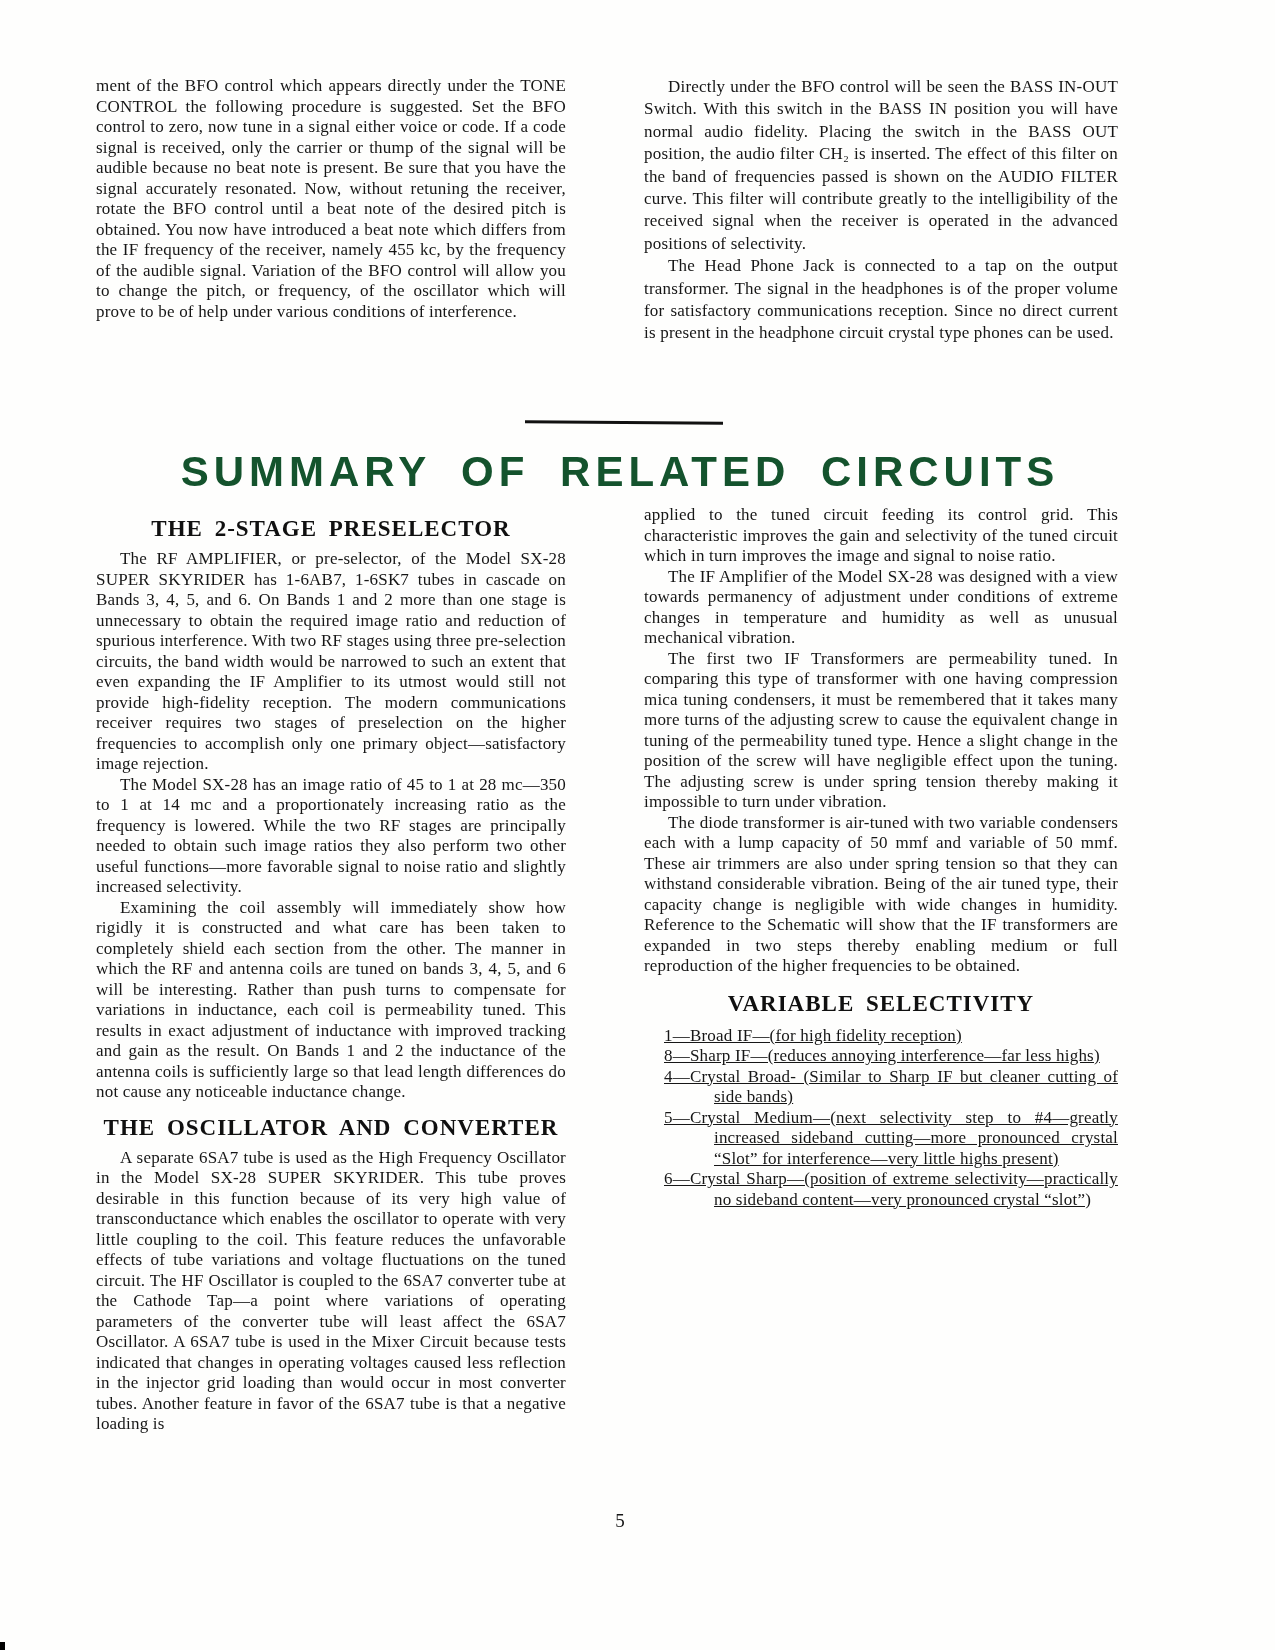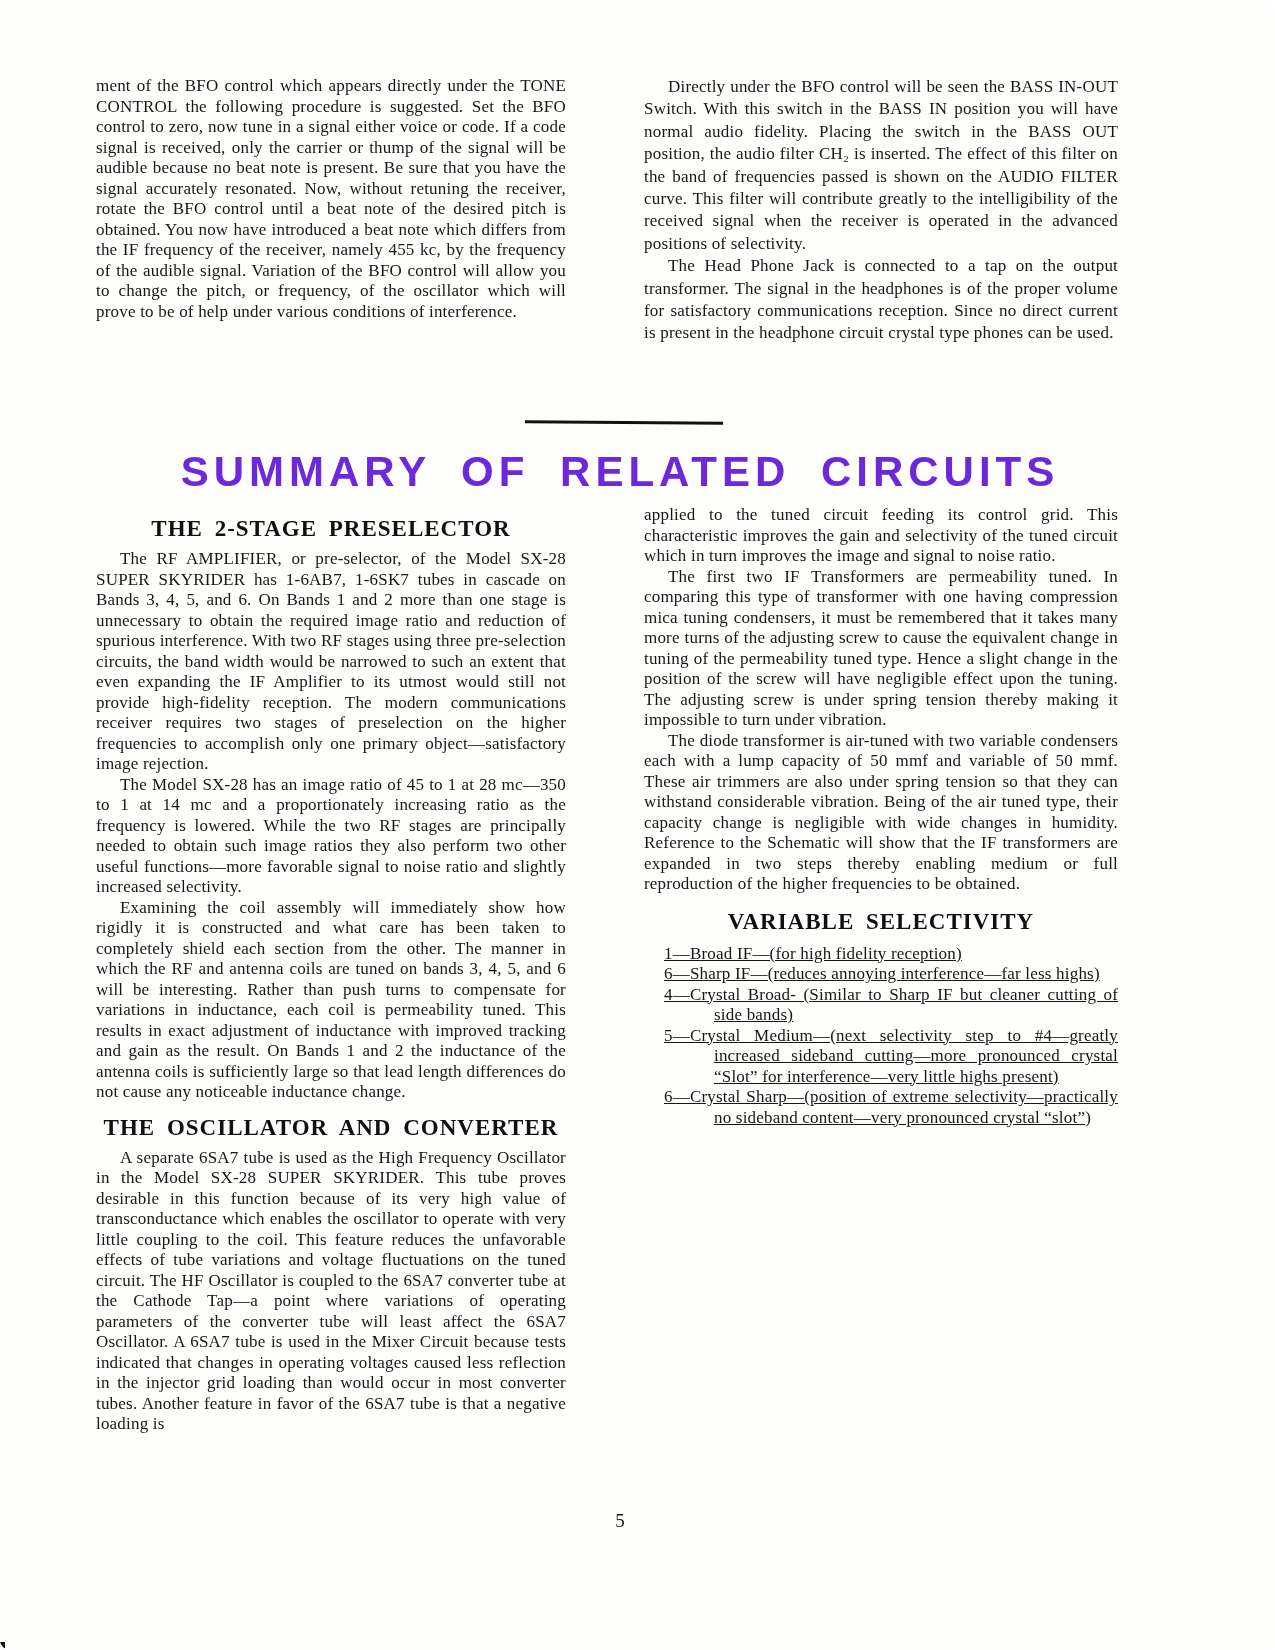--- a/index.html
+++ b/index.html
@@ -4,21 +4,20 @@
 <style>
   html, body { margin: 0; padding: 0; background: #ffffff; }
   .page {
     position: relative;
     width: 1275px;
     height: 1650px;
     background: #fefefd;
     font-family: "Liberation Serif", "DejaVu Serif", serif;
     color: #161616;
     overflow: hidden;
-    border-radius: 10px;
   }
   .col { position: absolute; }
   .col-top-left  { left: 96px;  top: 76px;  width: 470px; }
   .col-top-right { left: 644px; top: 76px;  width: 474px; }
   .col-low-left  { left: 96px;  top: 516px; width: 470px; }
   .col-low-right { left: 644px; top: 505px; width: 474px; }
 
   p.body {
     margin: 0;
     font-size: 17px;
@@ -41,21 +40,21 @@
     position: absolute;
     left: 0; top: 448px;
     width: 1240px;
     margin: 0;
     text-align: center;
     font-family: "Liberation Sans", sans-serif;
     font-weight: 700;
     font-size: 42px;
     letter-spacing: 5px;
     word-spacing: 14px;
-    color: #6d28d9;
+    color: #14532d;
   }
 
   h2.section-heading {
     margin: 0 0 7px 0;
     font-size: 23px;
     font-weight: 700;
     text-align: center;
     letter-spacing: 1px;
     word-spacing: 5px;
     color: #101010;
@@ -114,26 +113,27 @@
     <p class="body indent">The Model SX-28 has an image ratio of 45 to 1 at 28 mc—350 to 1 at 14 mc and a proportionately increasing ratio as the frequency is lowered. While the two RF stages are principally needed to obtain such image ratios they also perform two other useful functions—more favorable signal to noise ratio and slightly increased selectivity.</p>
     <p class="body indent">Examining the coil assembly will immediately show how rigidly it is constructed and what care has been taken to completely shield each section from the other. The manner in which the RF and antenna coils are tuned on bands 3, 4, 5, and 6 will be interesting. Rather than push turns to compensate for variations in inductance, each coil is permeability tuned. This results in exact adjustment of inductance with improved tracking and gain as the result. On Bands 1 and 2 the inductance of the antenna coils is sufficiently large so that lead length differences do not cause any noticeable inductance change.</p>
 
     <h2 class="section-heading mt">THE OSCILLATOR AND CONVERTER</h2>
     <p class="body indent">A separate 6SA7 tube is used as the High Frequency Oscillator in the Model SX-28 SUPER SKYRIDER. This tube proves desirable in this function because of its very high value of transconductance which enables the oscillator to operate with very little coupling to the coil. This feature reduces the unfavorable effects of tube variations and voltage fluctuations on the tuned circuit. The HF Oscillator is coupled to the 6SA7 converter tube at the Cathode Tap—a point where variations of operating parameters of the converter tube will least affect the 6SA7 Oscillator. A 6SA7 tube is used in the Mixer Circuit because tests indicated that changes in operating voltages caused less reflection in the injector grid loading than would occur in most converter tubes. Another feature in favor of the 6SA7 tube is that a negative loading is</p>
   </section>
 
   <section class="col col-low-right">
     <p class="body">applied to the tuned circuit feeding its control grid. This characteristic improves the gain and selectivity of the tuned circuit which in turn improves the image and signal to noise ratio.</p>
 
+    <p class="body indent">The IF Amplifier of the Model SX-28 was designed with a view towards permanency of adjustment under conditions of extreme changes in temperature and humidity as well as unusual mechanical vibration.</p>
     <p class="body indent">The first two IF Transformers are permeability tuned. In comparing this type of transformer with one having compression mica tuning condensers, it must be remembered that it takes many more turns of the adjusting screw to cause the equivalent change in tuning of the permeability tuned type. Hence a slight change in the position of the screw will have negligible effect upon the tuning. The adjusting screw is under spring tension thereby making it impossible to turn under vibration.</p>
     <p class="body indent">The diode transformer is air-tuned with two variable condensers each with a lump capacity of 50 mmf and variable of 50 mmf. These air trimmers are also under spring tension so that they can withstand considerable vibration. Being of the air tuned type, their capacity change is negligible with wide changes in humidity. Reference to the Schematic will show that the IF transformers are expanded in two steps thereby enabling medium or full reproduction of the higher frequencies to be obtained.</p>
 
     <h2 class="section-heading">VARIABLE SELECTIVITY</h2>
     <p class="sel-item">1—Broad IF—(for high fidelity reception)</p>
-    <p class="sel-item">6—Sharp IF—(reduces annoying interference—far less highs)</p>
+    <p class="sel-item">8—Sharp IF—(reduces annoying interference—far less highs)</p>
     <p class="sel-item">4—Crystal Broad- (Similar to Sharp IF but cleaner cutting of side bands)</p>
     <p class="sel-item">5—Crystal Medium—(next selectivity step to #4—greatly increased sideband cutting—more pronounced crystal “Slot” for interference—very little highs present)</p>
     <p class="sel-item">6—Crystal Sharp—(position of extreme selectivity—practically no sideband content—very pronounced crystal “slot”)</p>
   </section>
 
   <div class="page-number">5</div>
 
   <div class="corner-mark"></div>
 
 </div>

